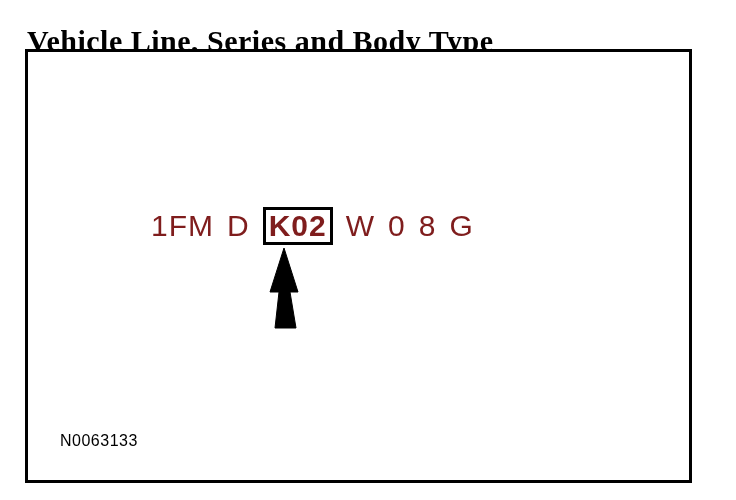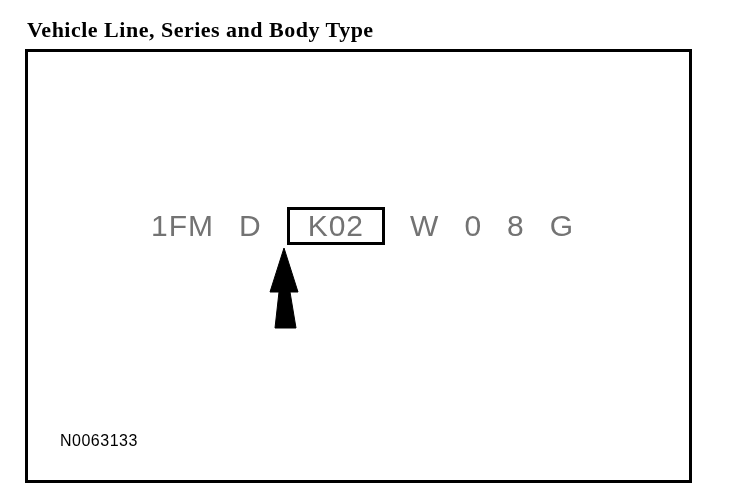--- a/index.html
+++ b/index.html
@@ -11,25 +11,25 @@
     position: relative;
     width: 736px;
     height: 500px;
     background: #ffffff;
     overflow: hidden;
     color: #000000;
   }
   .title {
     position: absolute;
     left: 27px;
-    top: 12px;
+    top: 23px;
     margin: 0;
     font-family: "Liberation Serif", serif;
     font-weight: bold;
-    font-size: 22px;
+    font-size: 30px;
     line-height: 36px;
     letter-spacing: 0.5px;
     color: #000000;
     white-space: nowrap;
   }
   .figure-frame {
     position: absolute;
     left: 25px;
     top: 49px;
     width: 667px;
@@ -38,38 +38,39 @@
     box-sizing: border-box;
     background: #ffffff;
   }
   .vin-row {
     position: absolute;
     left: 123px; 
     top: 155px;  
     height: 38px;
     display: flex;
     align-items: center;
-    gap: 25px;
+    gap: 13px;
     font-family: "Liberation Sans", sans-serif;
     font-size: 30px;
     letter-spacing: 1px;
     white-space: nowrap;
-    color: #737373;
+    color: #7f1d1d;
   }
   .vin-seg {
     display: inline-block;
   }
   .vin-seg-boxed {
     display: flex;
     align-items: center;
     justify-content: center;
     height: 38px;
     box-sizing: border-box;
     border: 3px solid #000000;
-    padding: 0 18px;
+    padding: 0 3px;
+    font-weight: bold;
   }
   .arrow-wrap {
     position: absolute;
     left: 239px; 
     top: 195px;  
     width: 34px;
     height: 82px;
   }
   .ref-number {
     position: absolute;

